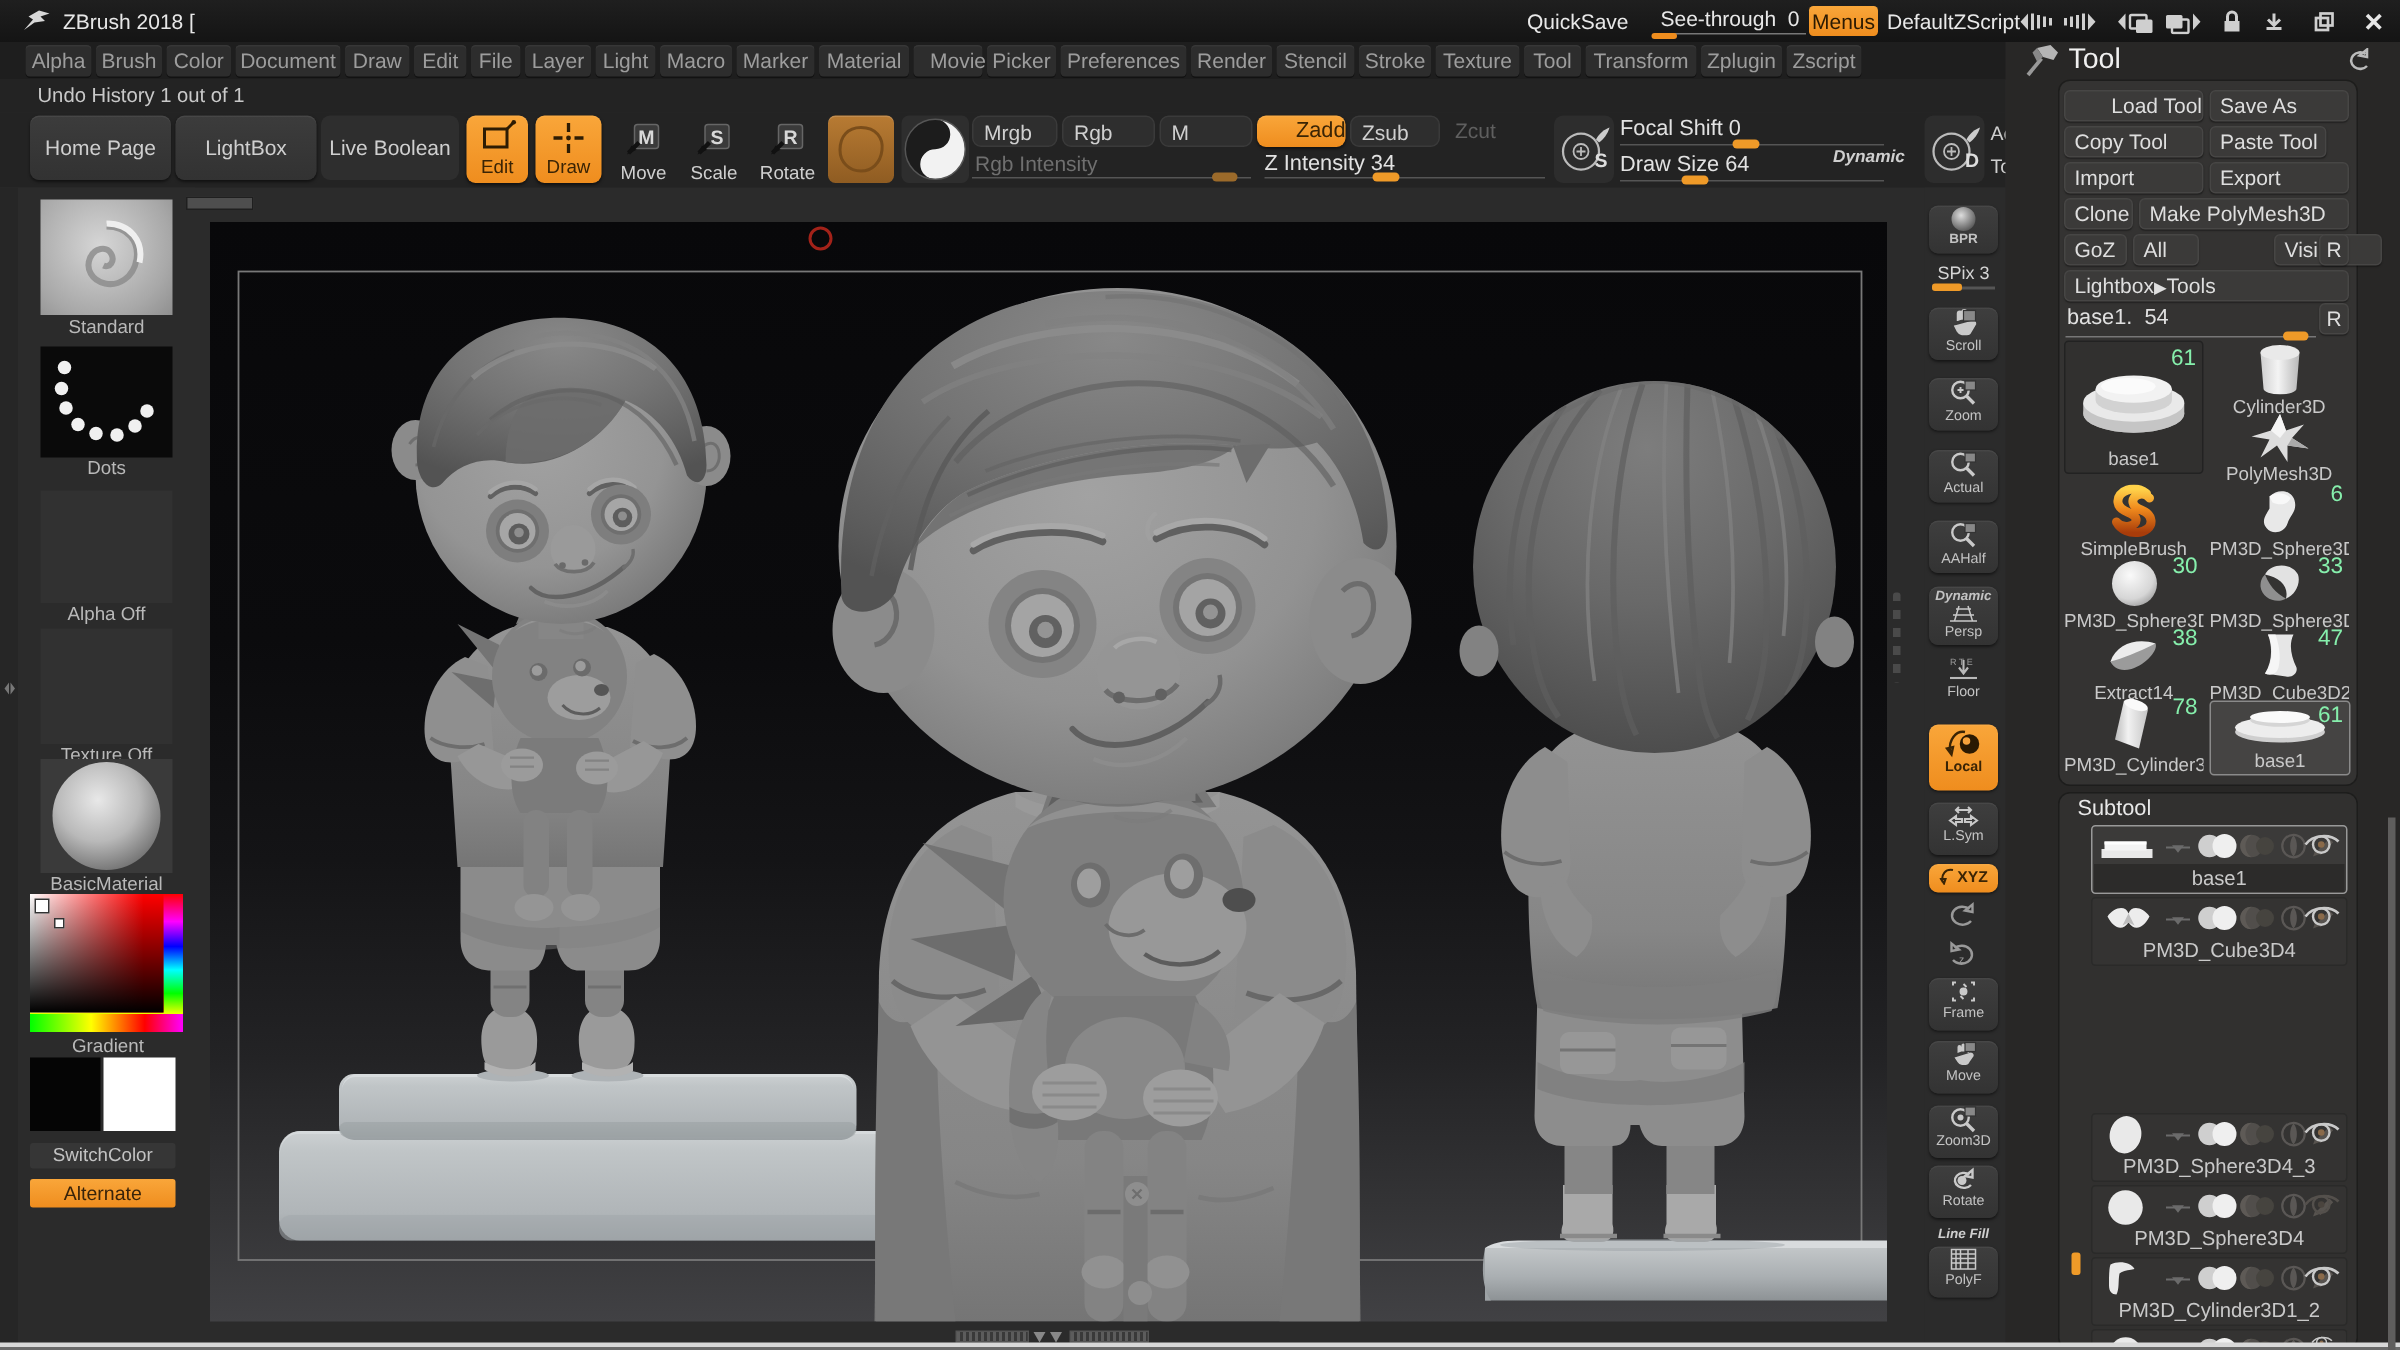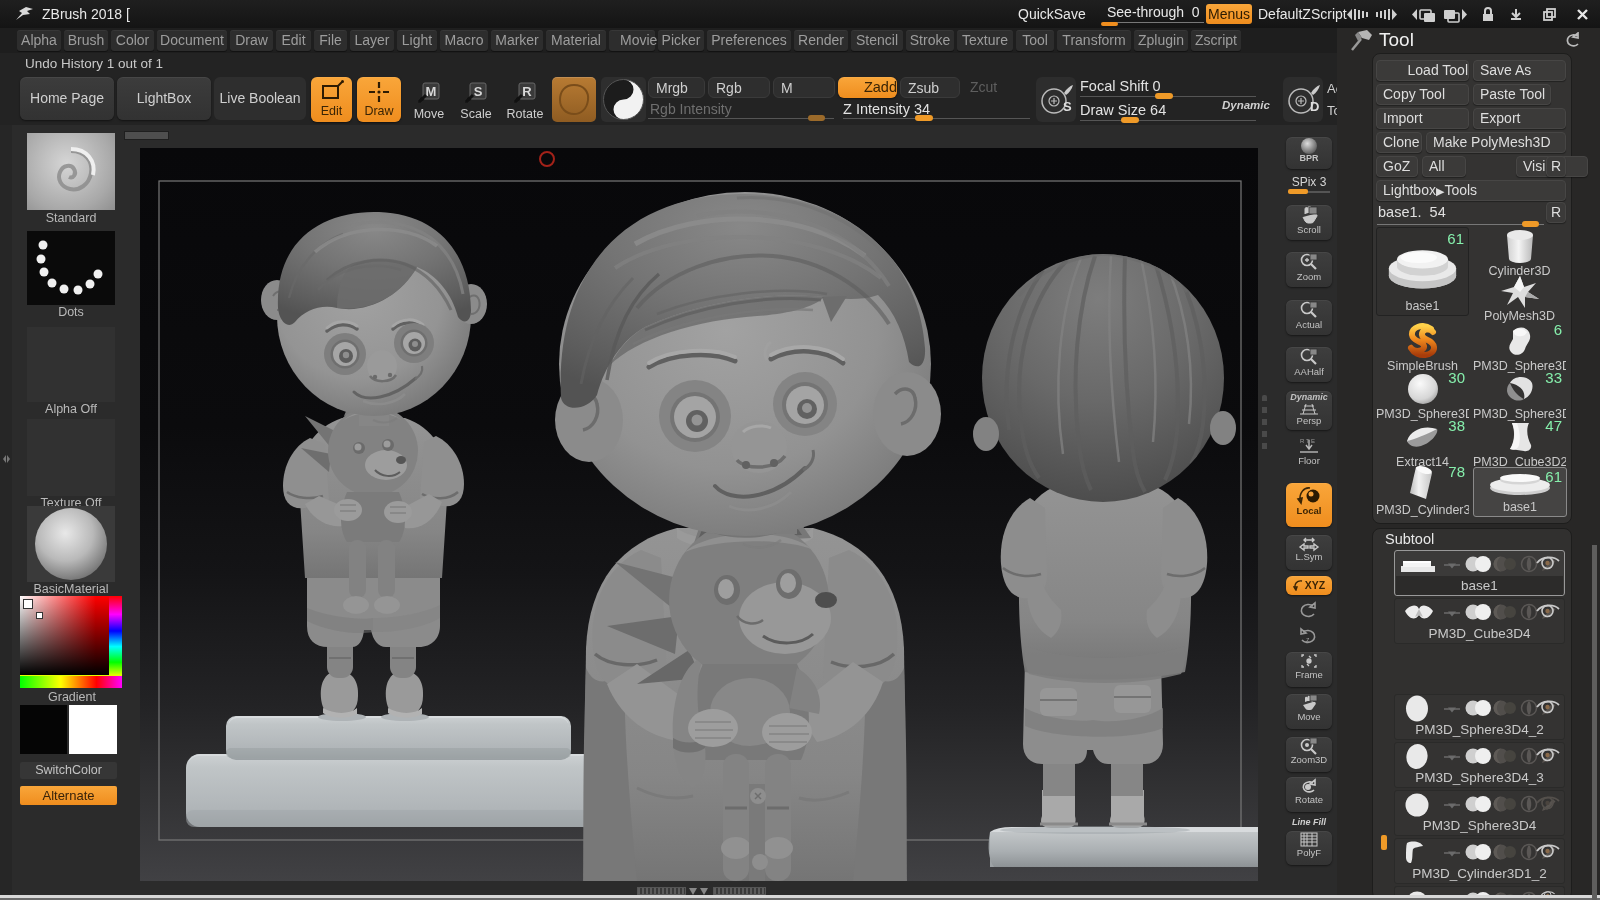--- a/index.html
+++ b/index.html
@@ -936,32 +936,20 @@
           <path d="M18 8 L14 16 L18 14 L22 16 Z" fill="#bdbdbd"></path>
         </svg>
       <svg class="abs" style="left:46px;top:2px" width="118" height="22" viewBox="0 0 118 22">
           <use href="#strow"></use>
         </svg>
       <svg class="abs" style="left:140px;top:2px" width="26" height="20" viewBox="0 0 26 20">
           <use href="#eyeb"></use>
         </svg>
       <div class="stlbl">PM3D_Cube3D4</div>
     </div>
-    <div class="sti" style="top:666px;">
-      <svg class="abs" style="left:6px;top:0px" width="34" height="27" viewBox="0 0 34 27">
-          <ellipse cx="16" cy="13.5" rx="11" ry="13" fill="#e9e9e9"></ellipse>
-        </svg>
-      <svg class="abs" style="left:46px;top:2px" width="118" height="22" viewBox="0 0 118 22">
-          <use href="#strow"></use>
-        </svg>
-      <svg class="abs" style="left:140px;top:2px" width="26" height="20" viewBox="0 0 26 20">
-          <use href="#eyeb"></use>
-        </svg>
-      <div class="stlbl">PM3D_Sphere3D4_2</div>
-    </div>
     <div class="sti" style="top:714px;">
       <svg class="abs" style="left:6px;top:0px" width="34" height="27" viewBox="0 0 34 27">
           <ellipse cx="16" cy="13.5" rx="10.5" ry="12.5" fill="#e9e9e9" transform="rotate(12 16 13.5)"></ellipse>
         </svg>
       <svg class="abs" style="left:46px;top:2px" width="118" height="22" viewBox="0 0 118 22">
           <use href="#strow"></use>
         </svg>
       <svg class="abs" style="left:140px;top:2px" width="26" height="20" viewBox="0 0 26 20">
           <use href="#eyeb"></use>
         </svg>

